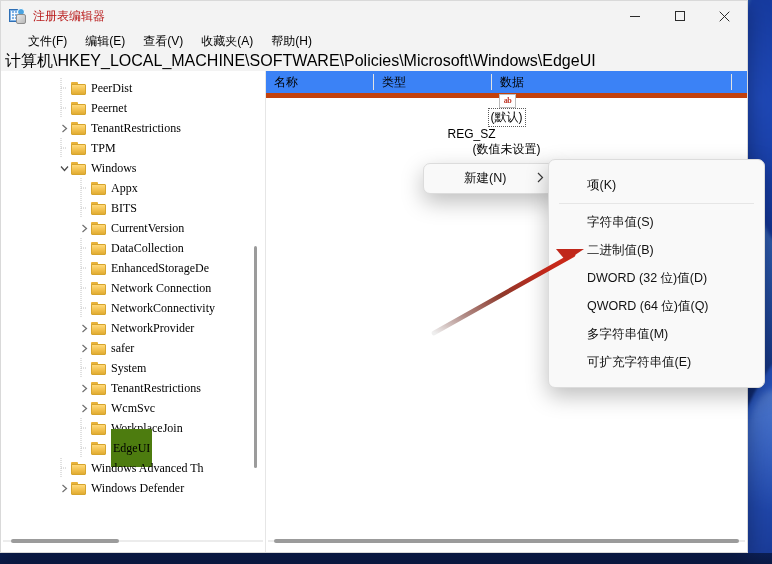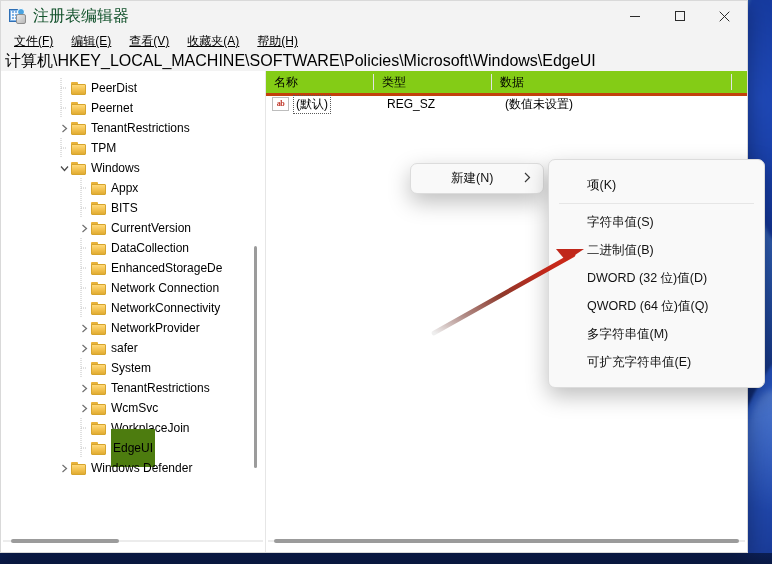--- a/index.html
+++ b/index.html
@@ -43,57 +43,57 @@
       repeating-linear-gradient(0deg,#ffffff 0 1px,transparent 1px 3px),
       repeating-linear-gradient(90deg,#ffffff 0 1px,transparent 1px 3px);
     background-blend-mode:normal;border:1px solid #2f6fb5;box-sizing:border-box;}
   .app-icon .ico-grid:after{content:"";position:absolute;inset:1px;
     background:repeating-linear-gradient(0deg,rgba(255,255,255,.9) 0 1px,transparent 1px 3px),
                repeating-linear-gradient(90deg,rgba(255,255,255,.9) 0 1px,transparent 1px 3px);}
   .app-icon .ico-dot{position:absolute;right:0;top:0;width:6px;height:6px;border-radius:50%;
     background:#4aa3e0;border:1px solid #fff;}
   .app-icon .ico-key{position:absolute;right:-1px;bottom:0;width:8px;height:8px;
     background:linear-gradient(135deg,#e8e8e8,#b9b9b9);border:1px solid #8d8d8d;border-radius:2px;}
-  #title-text{font-size:16px;color:#14532d;}
+  #title-text{font-size:12px;color:#b91c1c;}
   #winbtns{position:absolute;right:0;top:0;height:30px;display:flex;}
   .winbtn{width:45px;height:30px;display:flex;align-items:center;justify-content:center;}
   .min-bar{width:10px;height:1px;background:#2b2b2b;}
   .max-box{width:10px;height:10px;border:1px solid #2b2b2b;box-sizing:border-box;}
 
   
-  #menubar{height:21px;display:flex;align-items:flex-end;padding-left:4px;background:#f3f3f3;text-decoration:underline;}
+  #menubar{height:21px;display:flex;align-items:flex-end;padding-left:18px;background:#f3f3f3;}
   .menu-item{padding:2px 9px;font-size:12px;color:#000;}
 
   
   #addressbar{height:19px;display:flex;align-items:center;padding-left:4px;
     background:#f3f3f3;font-size:16px;color:#000;white-space:nowrap;overflow:hidden;}
 
   
   #content{position:absolute;left:0;top:70px;right:0;bottom:0;background:#fff;}
   #treepane{position:absolute;left:0;top:0;width:264px;bottom:0;background:#fff;
     border-right:1px solid #e6e6e6;overflow:hidden;}
   #tree{position:absolute;left:0;top:7px;right:0;bottom:22px;overflow:hidden;}
   .row{height:20px;display:flex;align-items:center;white-space:nowrap;position:relative;}
   .row .chev{width:14px;height:20px;display:flex;align-items:center;justify-content:center;flex:none;}
   .chev svg{display:block;}
   .folder{width:15px;height:13px;flex:none;margin-right:5px;position:relative;}
   .folder .tab{position:absolute;left:0;top:0;width:7px;height:3px;background:#e8b33a;border-radius:1px 1px 0 0;}
   .folder .body{position:absolute;left:0;top:2px;width:15px;height:11px;
     background:linear-gradient(180deg,#ffd97a 0%,#f2c14e 55%,#e0ab33 100%);
     border:1px solid #d6a52e;box-sizing:border-box;border-radius:1px;}
-  .rowlabel{font-size:12px;color:#000;line-height:20px;}
+  .rowlabel{font-size:12px;color:#000;line-height:20px;font-family:Liberation Serif, serif;}
   .row.selected .rowlabel{background:#4d7c0f;padding:9px 2px;}
 
   
   #listpane{position:absolute;left:265px;top:0;right:0;bottom:0;background:#fff;overflow:hidden;}
-  #listheader{height:22px;display:flex;border-bottom:3px solid #c2410c;background:#84cc16;}
+  #listheader{height:22px;display:flex;border-bottom:5px solid #c2410c;background:#3b82f6;}
   .colh{font-size:12px;color:#000;padding:3px 0 0 8px;box-sizing:border-box;position:relative;}
   .colh:after{content:"";position:absolute;right:0;top:3px;bottom:3px;width:1px;background:#e3e3e3;}
   #listrows{position:absolute;left:0;top:23px;right:0;bottom:22px;}
-  .lrow{height:20px;display:flex;align-items:center;}
+  .lrow{height:20px;display:flex;align-items:center;flex-direction:column;}
   .ab-icon{width:17px;height:14px;flex:none;margin-left:6px;margin-right:4px;
     border:1px solid #bdbdbd;background:#fff;box-sizing:border-box;
     font-size:8px;line-height:12px;text-align:center;color:#c0392b;font-weight:bold;
     font-family:"Liberation Serif",serif;letter-spacing:-.5px;}
   .cell{font-size:12px;color:#000;box-sizing:border-box;}
   .cell.name{border:1px dotted #5a5a5a;padding:0 2px;}
 
   
   .vscroll{position:absolute;right:2px;width:11px;}
   .vthumb{position:absolute;left:4px;width:3px;background:#9b9b9b;border-radius:2px;}
@@ -101,21 +101,21 @@
   .hthumb{position:absolute;top:8px;height:4px;background:#9b9b9b;border-radius:2px;}
   .hscroll .track{position:absolute;left:2px;right:2px;top:9px;height:2px;background:#ececec;}
 
   
   .ctxmenu{position:absolute;background:#f9f9f9;border:1px solid #dcdcdc;border-radius:7px;
     box-shadow:0 8px 22px rgba(0,0,0,.26);padding:11px 0;box-sizing:border-box;}
   .ctxitem{height:28px;display:flex;align-items:center;font-size:12.5px;color:#111;
     padding:0 12px 0 38px;white-space:nowrap;position:relative;}
   .ctxitem .subchev{position:absolute;right:12px;top:50%;transform:translateY(-50%);}
   .ctxsep{height:1px;background:#e6e6e6;margin:4px 10px;}
-  #menu-parent{left:410px;top:163px;width:134px;height:31px;padding:0;display:flex;align-items:center;
+  #menu-parent{left:423px;top:163px;width:134px;height:31px;padding:0;display:flex;align-items:center;
     border-radius:7px 7px 7px 7px;justify-content:center;}
   #menu-parent .ctxitem{height:29px;width:100%;padding-left:40px;border-radius:6px;}
   #submenu{left:548px;top:159px;width:217px;}
 
   
   #arrow{position:absolute;left:0;top:0;width:772px;height:564px;pointer-events:none;}
 </style>
 </head>
 <body>
 
@@ -405,20 +405,33 @@
             <span class="chev">
               <svg width="9" height="20" viewBox="0 0 9 20">
                 <path d="M1 0 L1 20 M1 10 L7 10" stroke="#c2c2c2" stroke-width="1" stroke-dasharray="1 1"></path>
               </svg>
             </span>
             <span class="folder">
               <span class="tab"></span>
               <span class="body"></span>
             </span>
             <span class="rowlabel">EdgeUI</span>
+          </div>
+          <div class="row">
+            <span style="width: 56px; flex: 0 0 auto;"></span>
+            <span class="chev">
+              <svg width="9" height="20" viewBox="0 0 9 20">
+                <path d="M1 0 L1 20 M1 10 L7 10" stroke="#c2c2c2" stroke-width="1" stroke-dasharray="1 1"></path>
+              </svg>
+            </span>
+            <span class="folder">
+              <span class="tab"></span>
+              <span class="body"></span>
+            </span>
+            <span class="rowlabel">Windows Advanced Th</span>
           </div>
           <div class="row">
             <span style="width: 56px; flex: 0 0 auto;"></span>
             <span class="chev">
               <svg width="9" height="9" viewBox="0 0 9 9">
                 <path d="M2.5 1 L6.5 4.5 L2.5 8" fill="none" stroke="#6f6f6f" stroke-width="1.2"></path>
               </svg>
             </span>
             <span class="folder">
               <span class="tab"></span>

